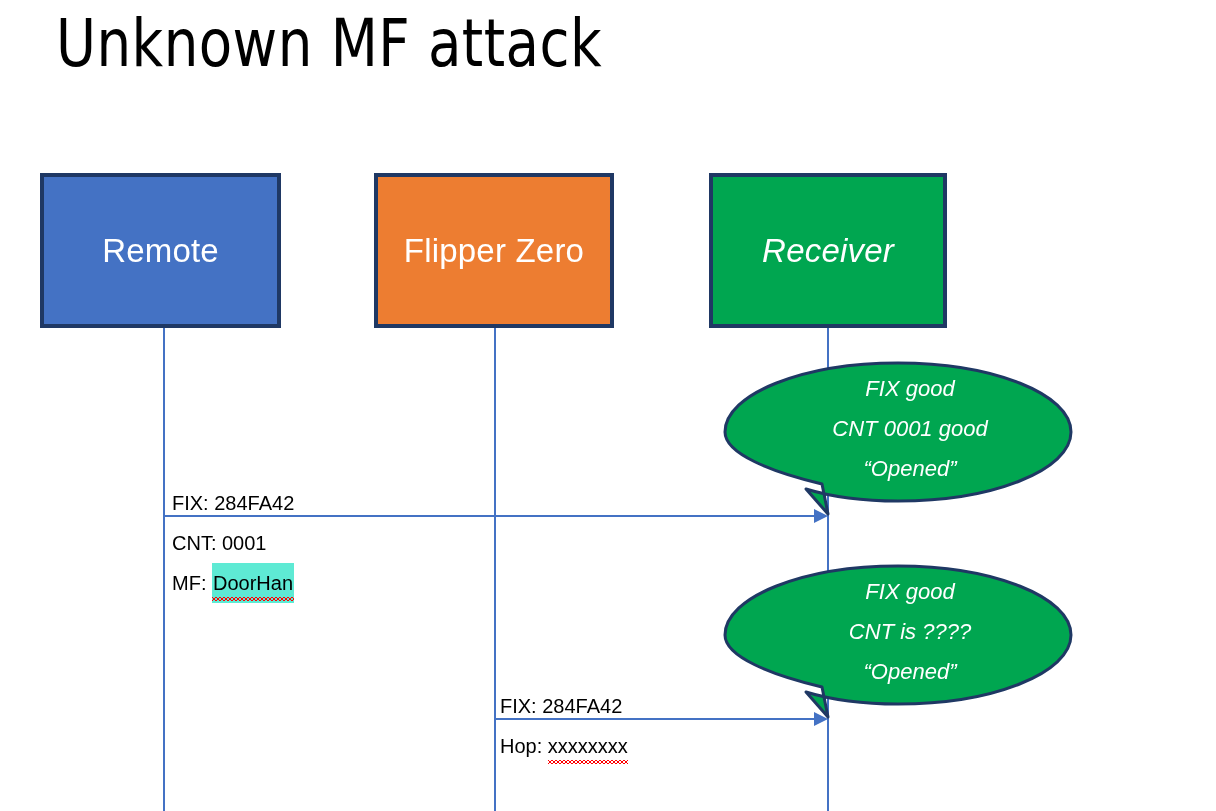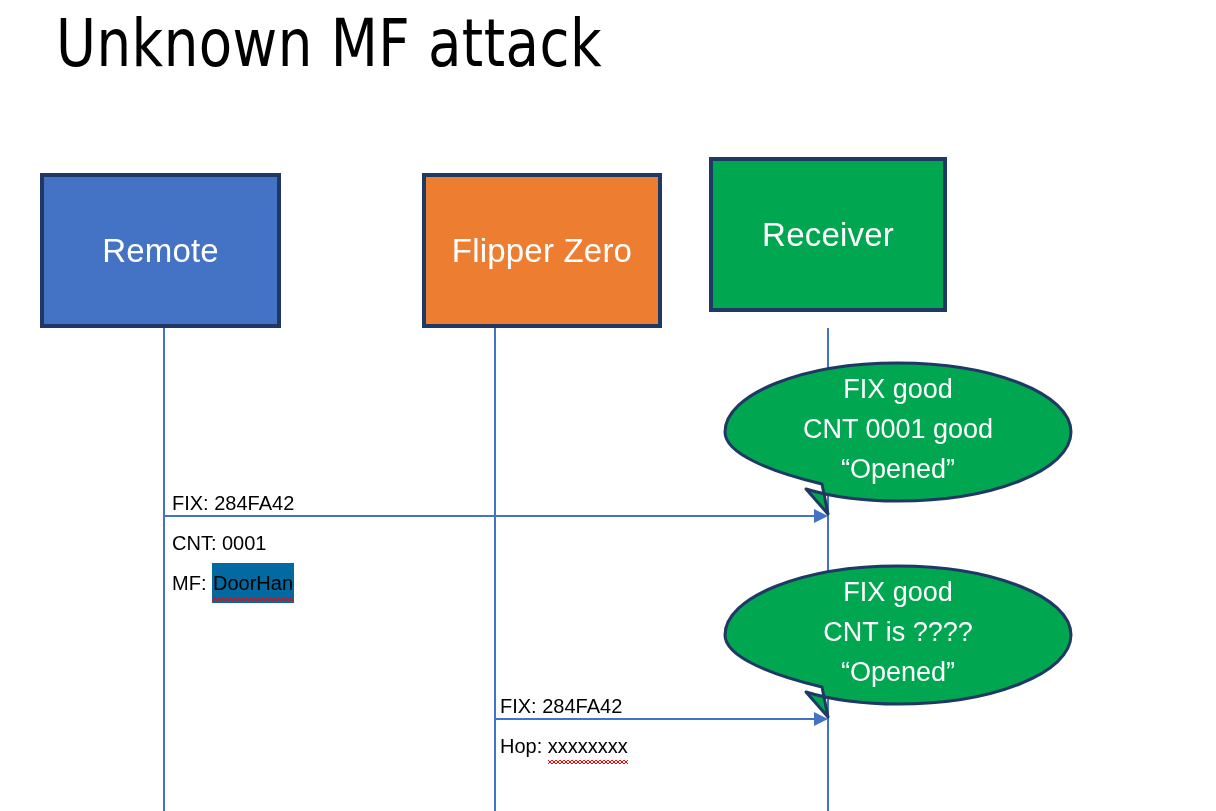--- a/index.html
+++ b/index.html
@@ -80,21 +80,21 @@
     position: absolute;
     font-size: 20px;
     line-height: 40px;
     color: #000000;
     white-space: nowrap;
     margin-top: 8px;
   }
   .msg-label .ln { display: block; }
 
   .hl {
-    background: #0369a1;
+    background: #5eead4;
     padding: 0 1px;
   }
 
   
   .sq {
     position: relative;
     display: inline-block;
   }
   .sq::after {
     content: "";
@@ -110,50 +110,51 @@
     background-repeat: repeat-x;
   }
 
   
   .callout {
     position: absolute;
   }
   .callout svg { display: block; overflow: visible; }
   .callout-text {
     position: absolute;
-    left: 0;
+    left: 12px;
     width: 100%;
     text-align: center;
     color: #ffffff;
-    font-size: 27px;
+    font-size: 22px;
     line-height: 40px;
     pointer-events: none;
+    font-style: italic;
   }
   .callout-text .ln { display: block; white-space: nowrap; }
 </style>
 </head>
 <body>
 
 <div id="slide">
 
   <div id="title">Unknown MF attack</div>
 
   <div class="lifeline" style="left:163px; top:328px; height:483px;"></div>
   <div class="lifeline" style="left:494px; top:328px; height:483px;"></div>
   <div class="lifeline" style="left:827px; top:328px; height:483px;"></div>
 
   <div class="actor-box" style="left:40px; top:173px; width:241px; height:155px; background:#4472C4;">
     <span>Remote</span>
   </div>
 
-  <div class="actor-box" style="left:374px; top:173px; width:240px; height:155px; background:#ED7D31;margin-left:48px;">
+  <div class="actor-box" style="left:374px; top:173px; width:240px; height:155px; background:#ED7D31;">
     <span>Flipper Zero</span>
   </div>
 
-  <div class="actor-box" style="left:709px; top:157px; width:238px; height:155px; background:#00A650;">
+  <div class="actor-box" style="left:709px; top:173px; width:238px; height:155px; background:#00A650;font-style:italic;">
     <span>Receiver</span>
   </div>
 
   <div class="msg-line" style="left:163px; top:515px; width:653px;"></div>
   <div class="msg-head" style="left:814px; top:509px;"></div>
 
   <div class="msg-label" style="left:172px; top:475px;">
     <span class="ln"><span>FIX: </span><span>284FA42</span></span>
     <span class="ln"><span>CNT: </span><span>0001</span></span>
     <span class="ln"><span>MF: </span><span class="hl sq">DoorHan</span></span>

